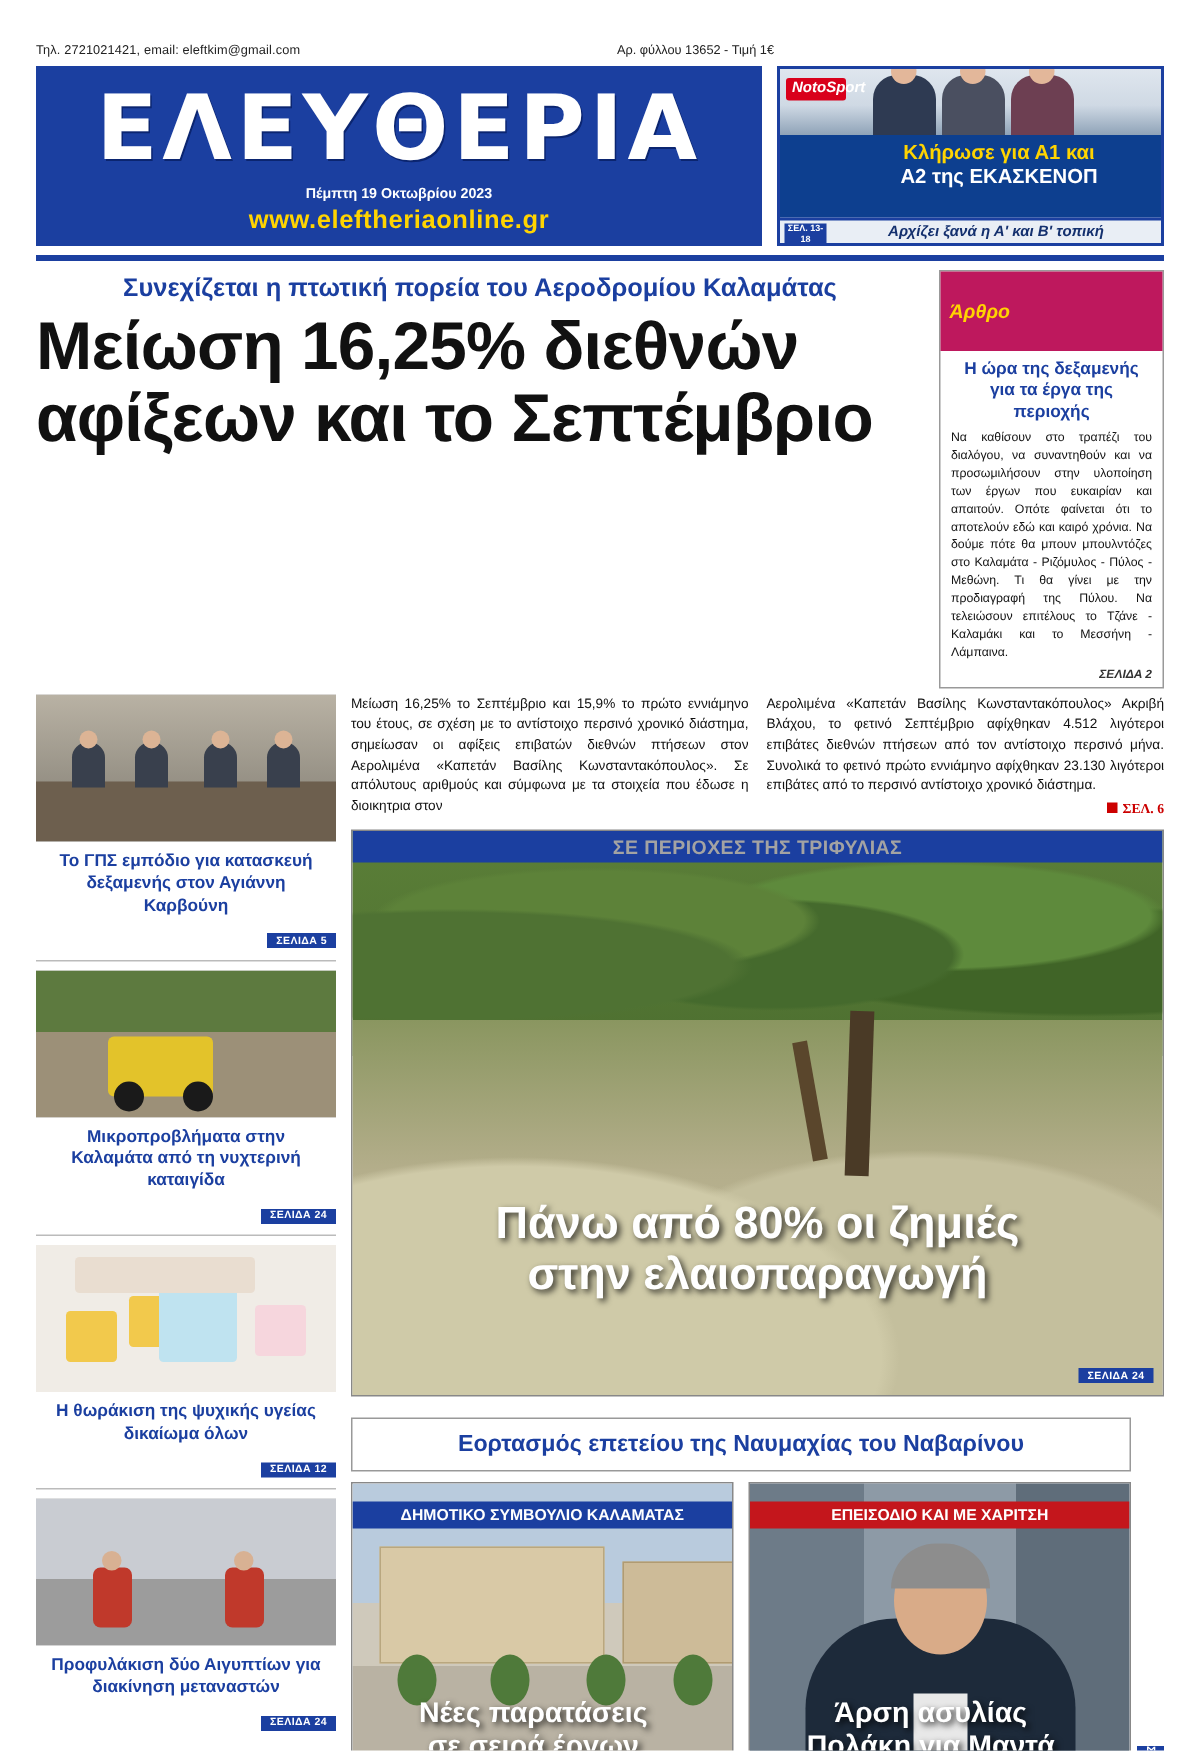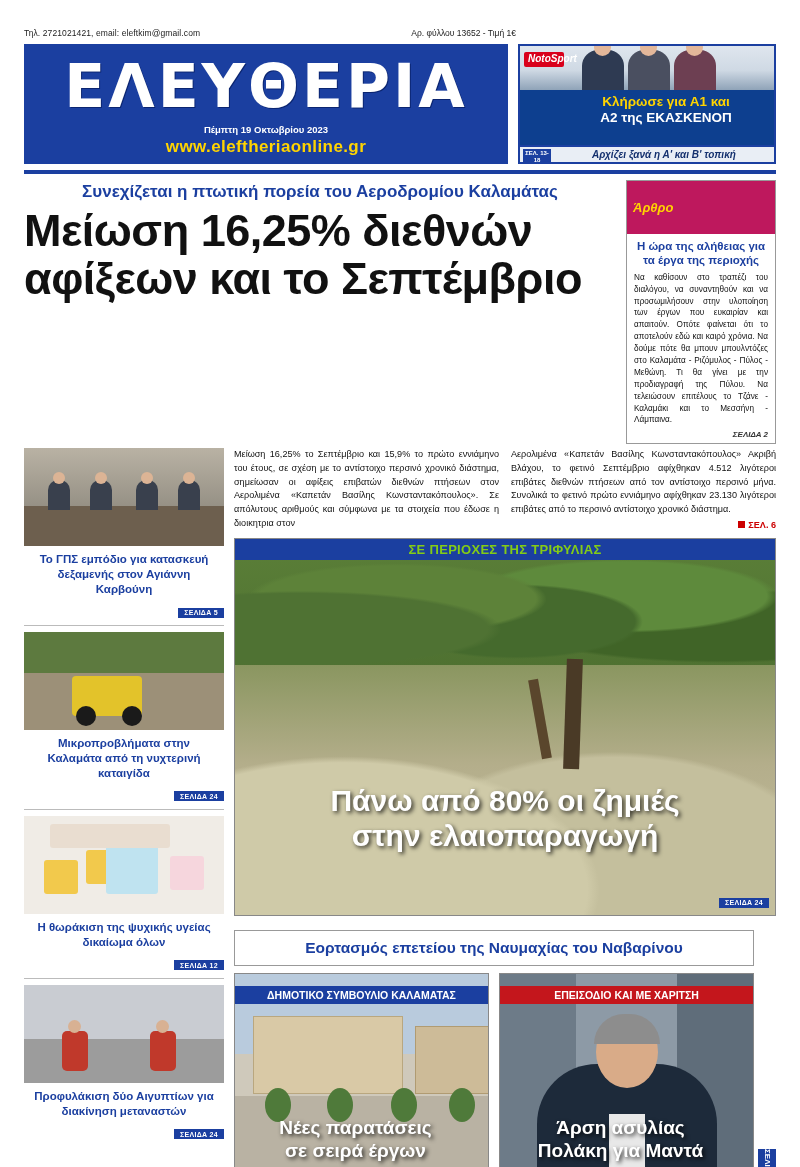--- a/index.html
+++ b/index.html
@@ -300,21 +300,21 @@
     position:absolute; left:330px; top:120px; width:16px; height:110px;
     background:#4a3a26; transform: rotate(2deg);
   }
   .bigphoto .trunk2 {
     position:absolute; left:300px; top:140px; width:10px; height:80px;
     background:#5a462c; transform: rotate(-10deg);
   }
   .bigphoto .toplabel {
     position: absolute; top: 0; left: 0; right: 0;
     background: #1b3fa0;
-    color: #84cc16;
+    color: #a3a3a3;
     font-weight: bold;
     font-size: 13px;
     text-align: center;
     padding: 3px 0 3px 0;
     letter-spacing: 0.3px;
   }
   .bigphoto .overtitle {
     position: absolute;
     left: 0; right: 0; bottom: 62px;
     text-align: center;
@@ -475,21 +475,21 @@
     <div class="main-left">
       <div class="kicker">Συνεχίζεται η πτωτική πορεία του Αεροδρομίου Καλαμάτας</div>
       <div class="headline">
         <div>Μείωση 16,25% διεθνών</div>
         <div>αφίξεων και το Σεπτέμβριο</div>
       </div>
     </div>
 
     <div class="arthro">
       <div class="arthro-head">Άρθρο</div>
-      <div class="arthro-title">Η ώρα της αλήθειας για τα έργα της περιοχής</div>
+      <div class="arthro-title">Η ώρα της δεξαμενής για τα έργα της περιοχής</div>
       <div class="arthro-body">Να καθίσουν στο τραπέζι του διαλόγου, να συναντηθούν και να προσωμιλήσουν στην υλοποίηση των έργων που ευκαιρίαν και απαιτούν. Οπότε φαίνεται ότι το αποτελούν εδώ και καιρό χρόνια. Να δούμε πότε θα μπουν μπουλντόζες στο Καλαμάτα - Ριζόμυλος - Πύλος - Μεθώνη. Τι θα γίνει με την προδιαγραφή της Πύλου. Να τελειώσουν επιτέλους το Τζάνε - Καλαμάκι και το Μεσσήνη - Λάμπαινα.</div>
       <div class="arthro-page">ΣΕΛΙΔΑ 2</div>
     </div>
   </div>
 
   <div class="content">
 
     <div class="col-left">
 
       <div class="side-item">
@@ -560,21 +560,21 @@
         </div>
       </div>
     </div>
 
     <div class="col-right">
 
       <div class="lead">
         <div class="c">Μείωση 16,25% το Σεπτέμβριο και 15,9% το πρώτο εννιάμηνο του έτους, σε σχέση με το αντίστοιχο περσινό χρονικό διάστημα, σημείωσαν οι αφίξεις επιβατών διεθνών πτήσεων στον Αερολιμένα «Καπετάν Βασίλης Κωνσταντακόπουλος». Σε απόλυτους αριθμούς και σύμφωνα με τα στοιχεία που έδωσε η διοικητρια στον</div>
         <div class="c">
           <span>Αερολιμένα «Καπετάν Βασίλης Κωνσταντακόπουλος» Ακριβή Βλάχου, το φετινό Σεπτέμβριο αφίχθηκαν 4.512 λιγότεροι επιβάτες διεθνών πτήσεων από τον αντίστοιχο περσινό μήνα. Συνολικά το φετινό πρώτο εννιάμηνο αφίχθηκαν 23.130 λιγότεροι επιβάτες από το περσινό αντίστοιχο χρονικό διάστημα.</span>
-          <div style="text-align:right; margin-top:2px;">
+          <div style="text-align:right; margin-top:2px;font-family:Liberation Serif, serif;">
             <span class="sq"></span><span class="sel">ΣΕΛ. 6</span>
           </div>
         </div>
       </div>
 
       <div class="bigphoto">
         <div class="sky"></div>
         <div class="trees"></div>
         <div class="ground"></div>
         <div class="trunk"></div>

